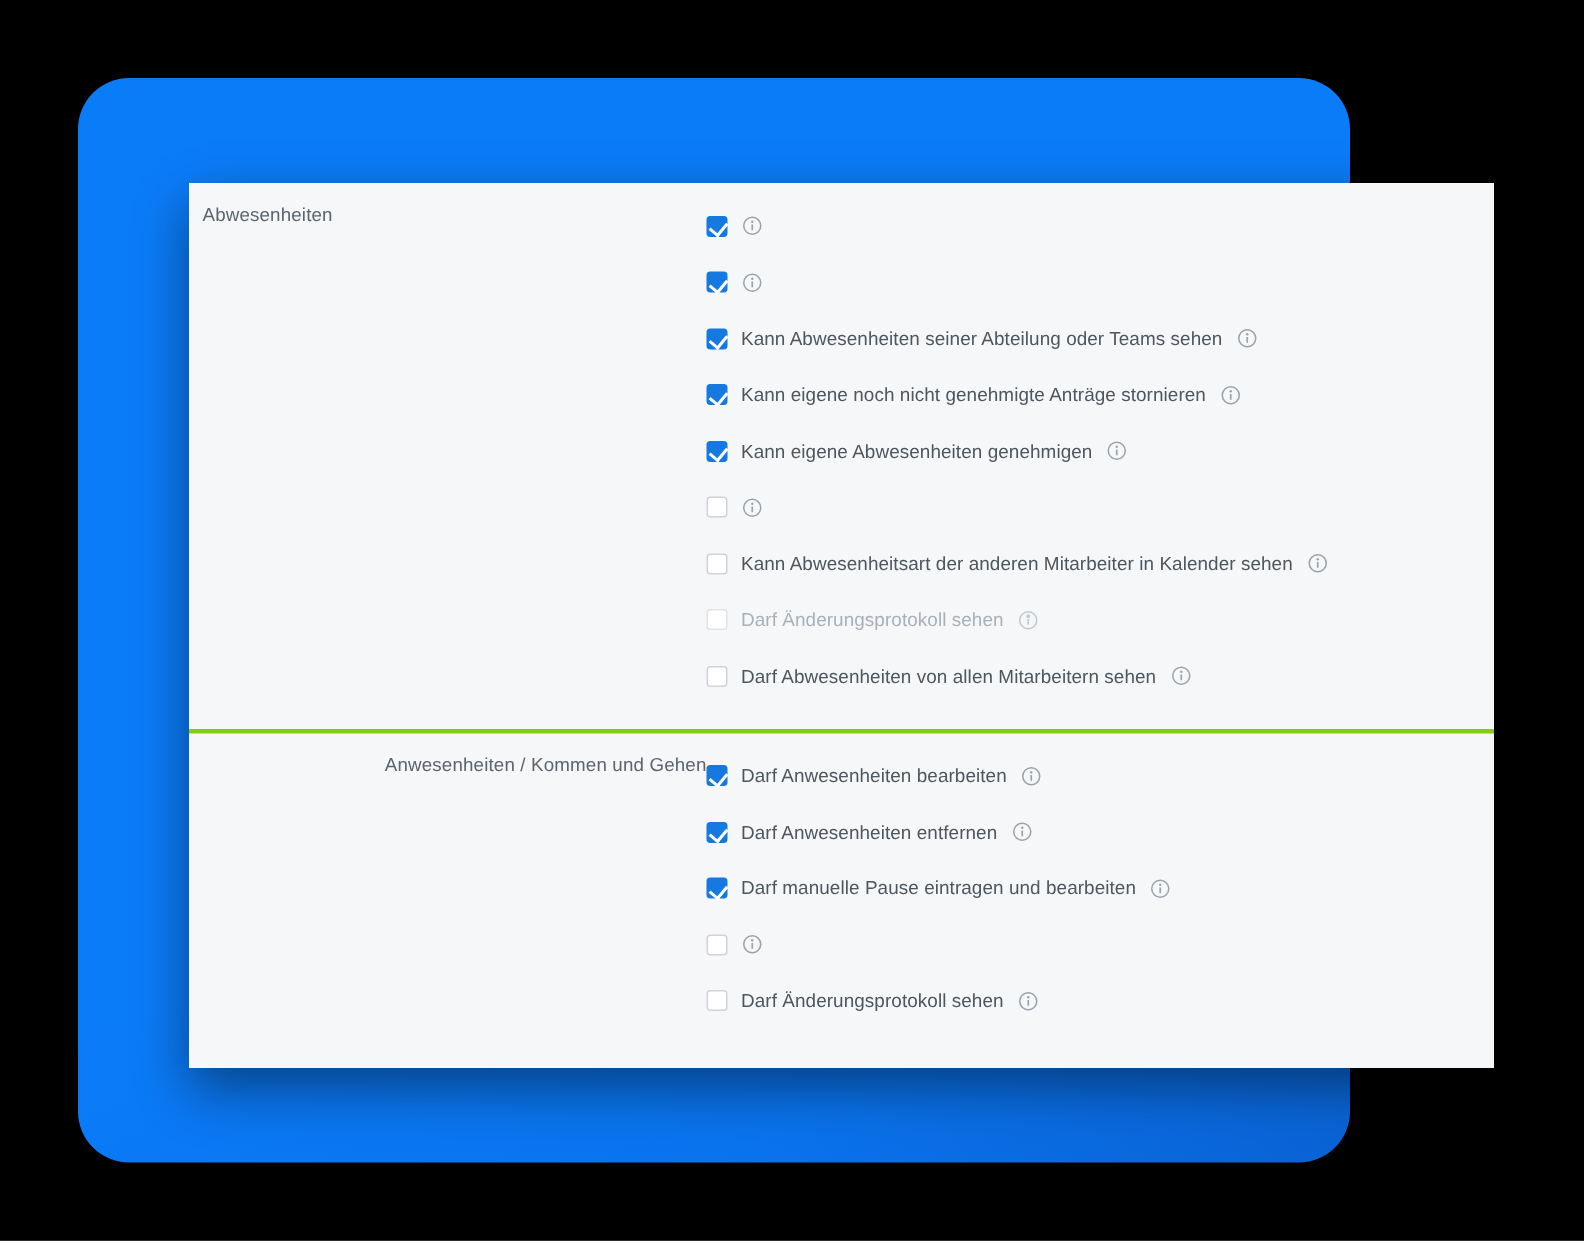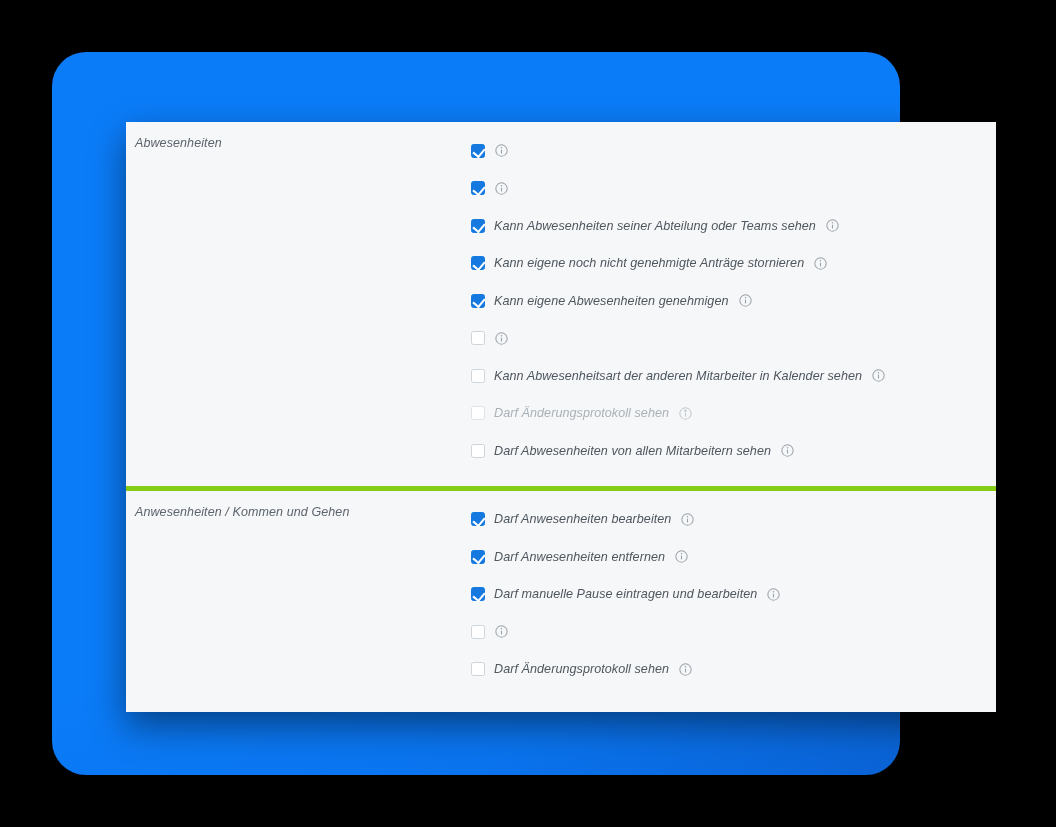--- a/index.html
+++ b/index.html
@@ -9,21 +9,20 @@
     width: 1056px; height: 827px;
     overflow: hidden;
     font-family: "Liberation Sans", sans-serif;
   }
 
   #stage {
     position: relative;
     width: 1056px;
     height: 827px;
     background: #000000;
-    font-style: italic;
   }
 
   
   .blue-card {
     position: absolute;
     left: 52px;
     top: 52px;
     width: 848px;
     height: 723px;
     border-radius: 34px;
@@ -42,21 +41,21 @@
     box-shadow: 0 14px 34px rgba(0,0,0,0.45);
     overflow: hidden;
   }
 
   .section {
     display: flex;
     flex-direction: row;
     align-items: flex-start;
     padding: 0;
   }
-  .section + .section { border-top: 5px solid #84cc16; }
+  .section + .section { border-top: 3px solid #84cc16; text-align: right; }
 
   .section-label {
     width: 345px;
     flex: 0 0 345px;
     padding: 12px 0 0 9px;
     font-size: 12.5px;
     color: #5c646c;
     line-height: 1.5;
     letter-spacing: 0.1px;
   }

